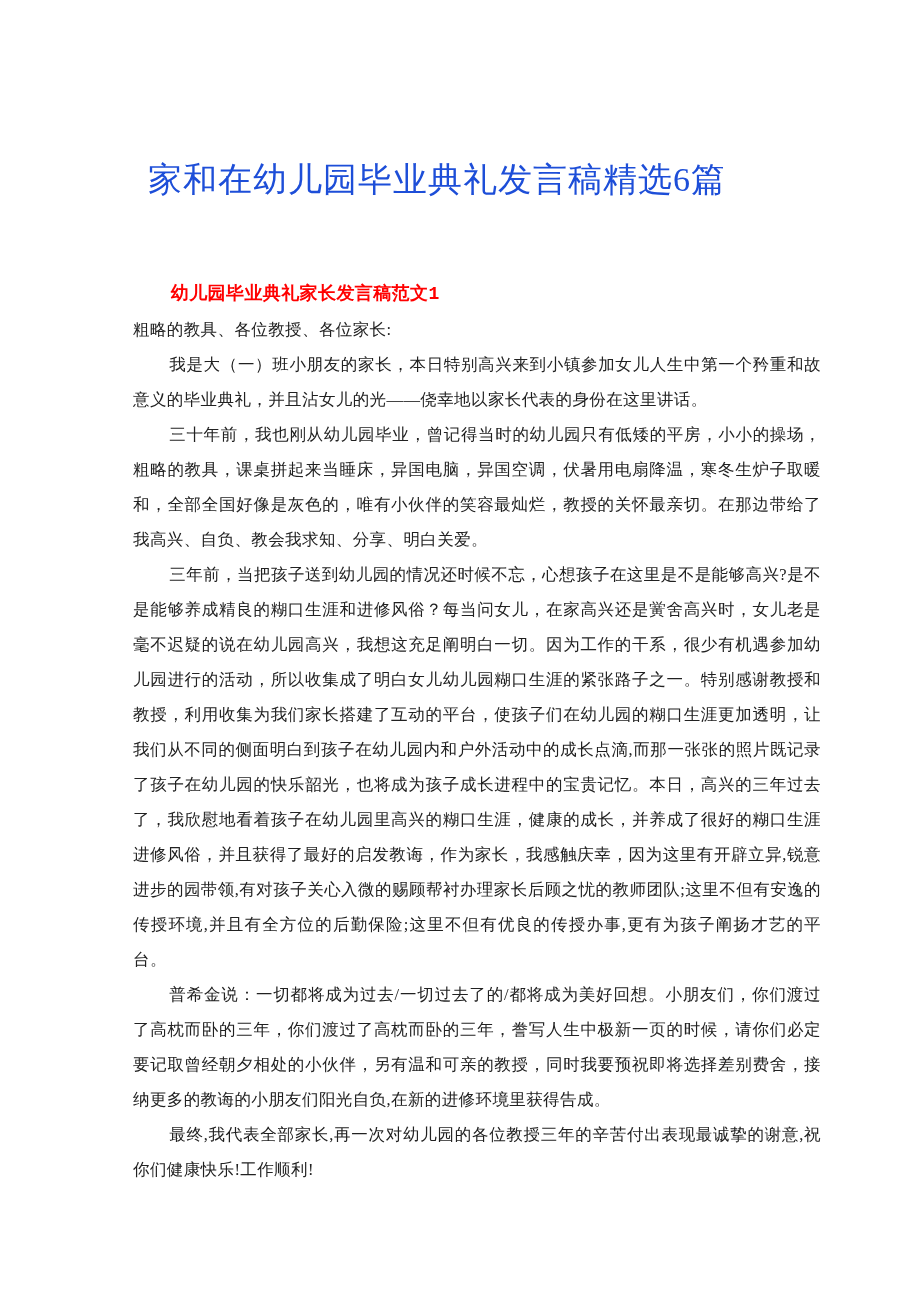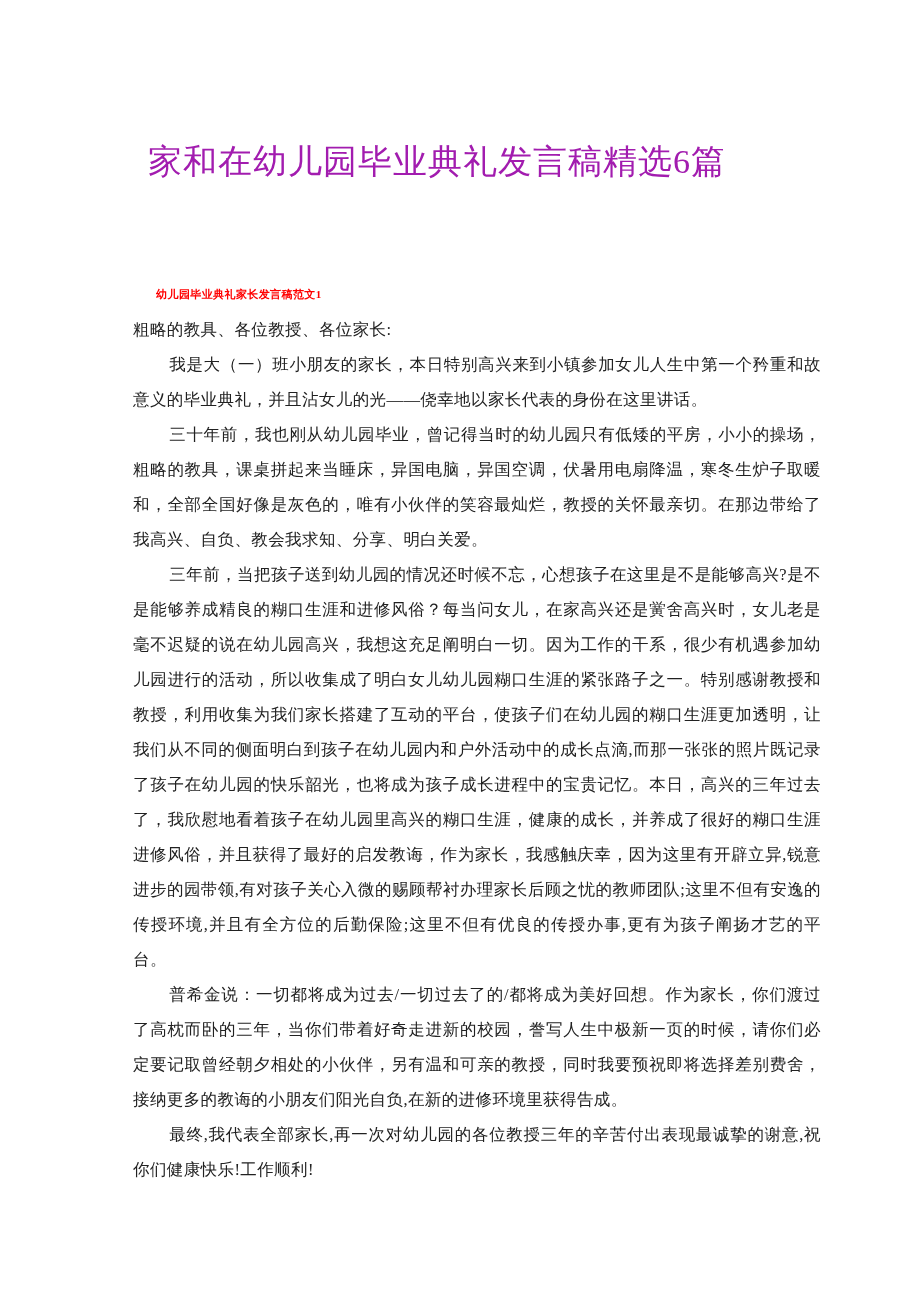--- a/index.html
+++ b/index.html
@@ -15,46 +15,47 @@
     font-family: "Liberation Serif", "DejaVu Serif", serif;
   }
   .doc-page {
     position: absolute;
     inset: 0;
     background: #ffffff;
   }
   .doc-title {
     position: absolute;
     left: 148px;
-    top: 112px;
+    top: 130px;
     width: 700px;
     font-size: 34px;
     line-height: 54px;
     font-weight: 500;
-    color: #a21caf;
+    color: #1d4ed8;
     letter-spacing: 1px;
     white-space: nowrap;
   }
   .doc-body {
     position: absolute;
     left: 133px;
     top: 277px;
     width: 688px;
     font-size: 16.5px;
     line-height: 35px;
     color: #212121;
     letter-spacing: 0.4px;
     text-align: justify;
   }
   .section-heading {
     color: #FF0000;
     font-weight: bold;
     text-indent: 2.1em;
     margin: 0;
-    font-size: 11px;
+    font-size: 18px;
+    font-family: Liberation Mono, monospace;
   }
   .doc-body p {
     margin: 0;
     padding: 0;
   }
   .para-indent {
     text-indent: 2.2em;
   }
   .para-flush {
     text-indent: 0;
@@ -73,18 +74,18 @@
 
     <p class="para-flush">粗略的教具、各位教授、各位家长:</p>
 
 
     <p class="para-indent">我是大（一）班小朋友的家长，本日特别高兴来到小镇参加女儿人生中第一个矜重和故意义的毕业典礼，并且沾女儿的光——侥幸地以家长代表的身份在这里讲话。</p>
 
     <p class="para-indent">三十年前，我也刚从幼儿园毕业，曾记得当时的幼儿园只有低矮的平房，小小的操场，粗略的教具，课桌拼起来当睡床，异国电脑，异国空调，伏暑用电扇降温，寒冬生炉子取暖和，全部全国好像是灰色的，唯有小伙伴的笑容最灿烂，教授的关怀最亲切。在那边带给了我高兴、自负、教会我求知、分享、明白关爱。</p>
 
     <p class="para-indent">三年前，当把孩子送到幼儿园的情况还时候不忘，心想孩子在这里是不是能够高兴?是不是能够养成精良的糊口生涯和进修风俗？每当问女儿，在家高兴还是黉舍高兴时，女儿老是毫不迟疑的说在幼儿园高兴，我想这充足阐明白一切。因为工作的干系，很少有机遇参加幼儿园进行的活动，所以收集成了明白女儿幼儿园糊口生涯的紧张路子之一。特别感谢教授和教授，利用收集为我们家长搭建了互动的平台，使孩子们在幼儿园的糊口生涯更加透明，让我们从不同的侧面明白到孩子在幼儿园内和户外活动中的成长点滴,而那一张张的照片既记录了孩子在幼儿园的快乐韶光，也将成为孩子成长进程中的宝贵记忆。本日，高兴的三年过去了，我欣慰地看着孩子在幼儿园里高兴的糊口生涯，健康的成长，并养成了很好的糊口生涯进修风俗，并且获得了最好的启发教诲，作为家长，我感触庆幸，因为这里有开辟立异,锐意进步的园带领,有对孩子关心入微的赐顾帮衬办理家长后顾之忧的教师团队;这里不但有安逸的传授环境,并且有全方位的后勤保险;这里不但有优良的传授办事,更有为孩子阐扬才艺的平台。</p>
 
-    <p class="para-indent">普希金说：一切都将成为过去/一切过去了的/都将成为美好回想。作为家长，你们渡过了高枕而卧的三年，当你们带着好奇走进新的校园，誊写人生中极新一页的时候，请你们必定要记取曾经朝夕相处的小伙伴，另有温和可亲的教授，同时我要预祝即将选择差别费舍，接纳更多的教诲的小朋友们阳光自负,在新的进修环境里获得告成。</p>
+    <p class="para-indent">普希金说：一切都将成为过去/一切过去了的/都将成为美好回想。小朋友们，你们渡过了高枕而卧的三年，你们渡过了高枕而卧的三年，誊写人生中极新一页的时候，请你们必定要记取曾经朝夕相处的小伙伴，另有温和可亲的教授，同时我要预祝即将选择差别费舍，接纳更多的教诲的小朋友们阳光自负,在新的进修环境里获得告成。</p>
 
     <p class="para-indent">最终,我代表全部家长,再一次对幼儿园的各位教授三年的辛苦付出表现最诚挚的谢意,祝你们健康快乐!工作顺利!</p>
 
   </div>
 </div>
 
 </body></html>

